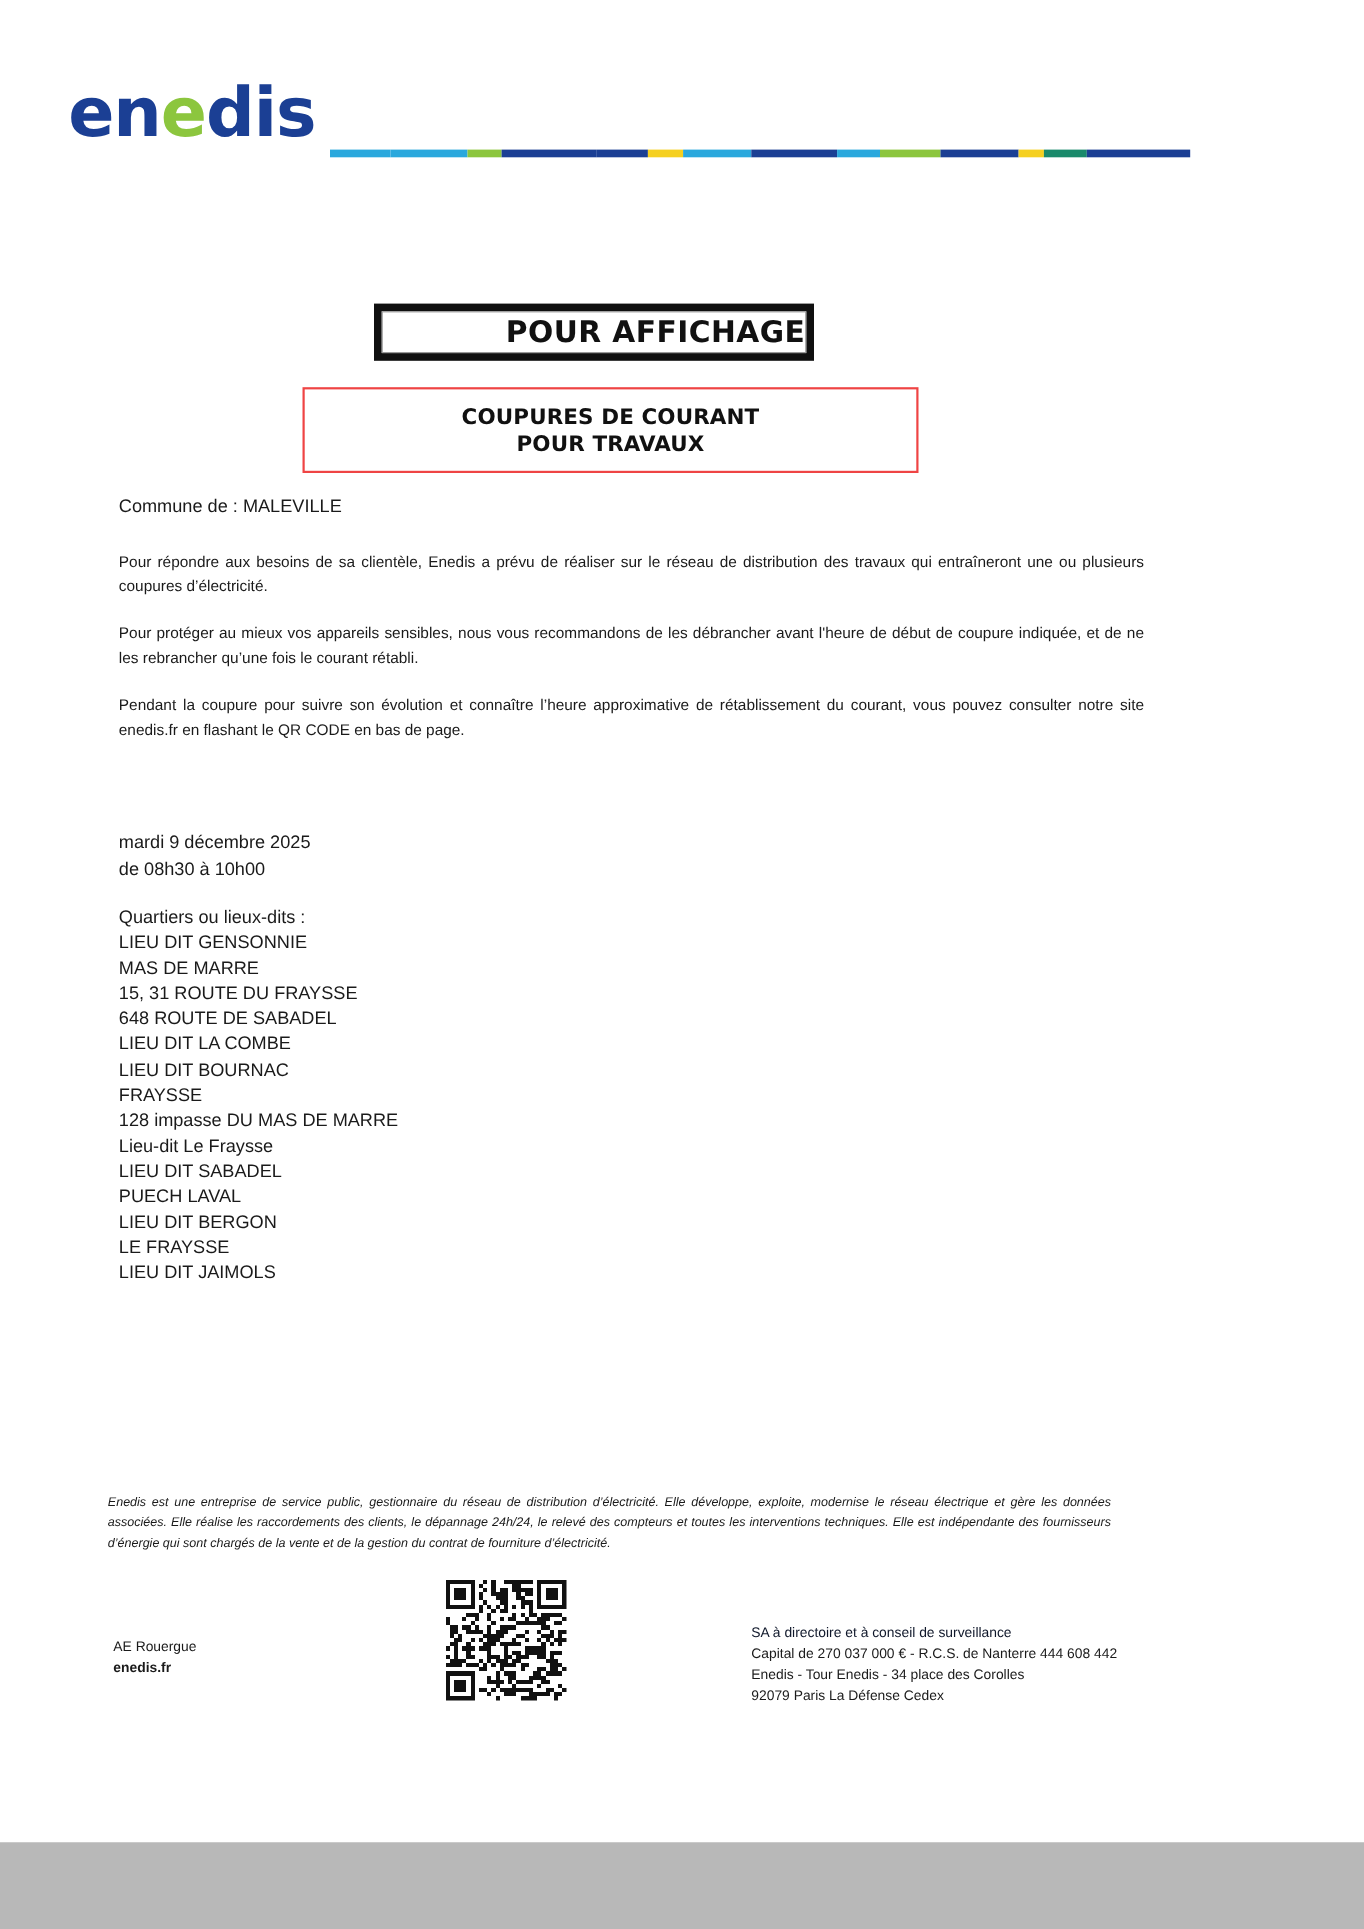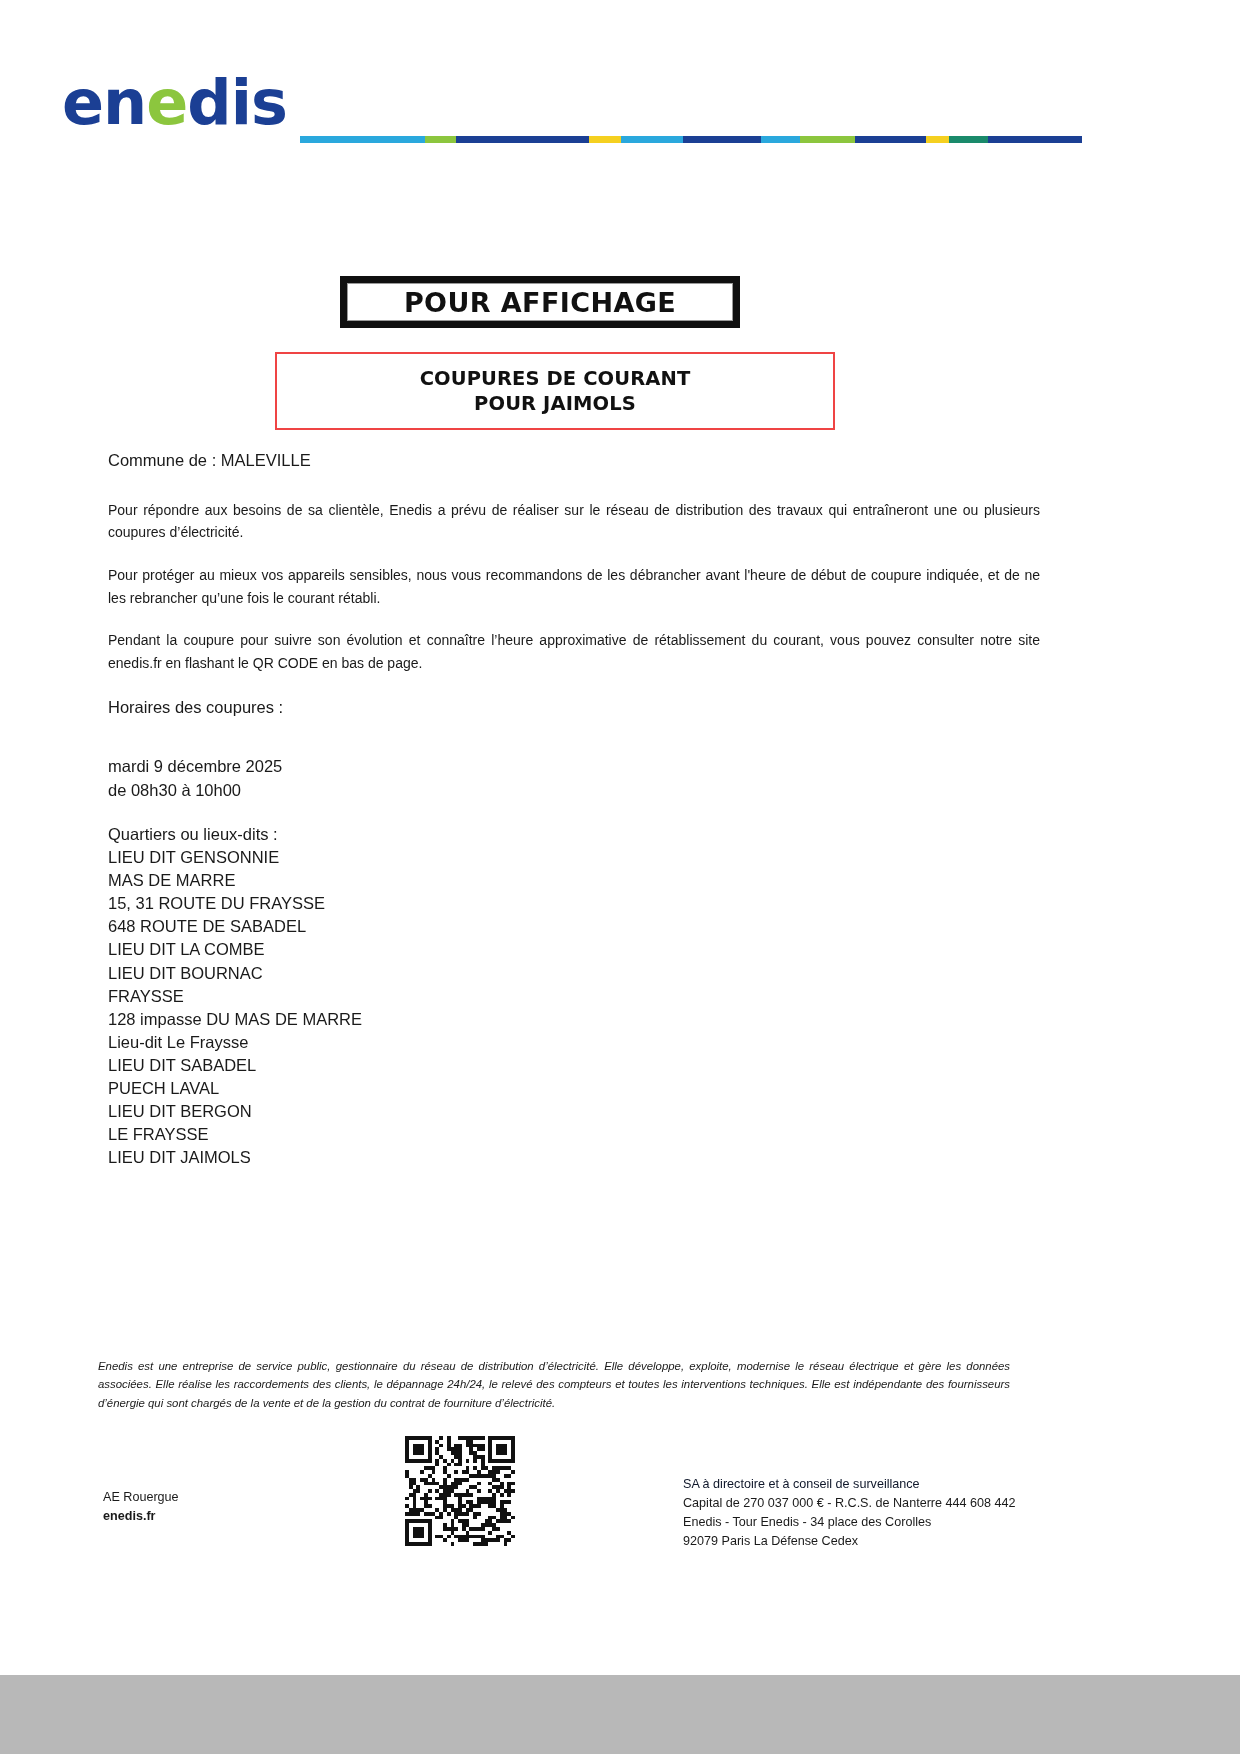--- a/index.html
+++ b/index.html
@@ -69,21 +69,21 @@
     background: #fff;
     box-sizing: border-box;
   }
   .affichage-inner {
     width: 100%;
     height: 100%;
     border: 1px solid #9a9a9a;
     box-sizing: border-box;
     display: flex;
     align-items: center;
-    justify-content: center;
+    justify-content: flex-end;
   }
   .affichage-inner span {
     font-family: "DejaVu Sans", sans-serif;
     font-weight: 700;
     font-size: 27px;
     letter-spacing: 0.4px;
     color: #111;
   }
 
   .coupures-box {
@@ -236,29 +236,28 @@
   </div>
 
   <div class="affichage-box">
     <div class="affichage-inner">
       <span>POUR AFFICHAGE</span>
     </div>
   </div>
 
   <div class="coupures-box">
     <div>COUPURES DE COURANT</div>
-    <div>POUR JAIMOLS</div>
+    <div>POUR TRAVAUX</div>
   </div>
 
   <div class="body">
     <div class="commune">Commune de : MALEVILLE</div>
     <p class="just">Pour répondre aux besoins de sa clientèle, Enedis a prévu de réaliser sur le réseau de distribution des travaux qui entraîneront une ou plusieurs coupures d’électricité.</p>
     <p class="just">Pour protéger au mieux vos appareils sensibles, nous vous recommandons de les débrancher avant l'heure de début de coupure indiquée, et de ne les rebrancher qu’une fois le courant rétabli.</p>
     <p class="just">Pendant la coupure pour suivre son évolution et connaître l’heure approximative de rétablissement du courant, vous pouvez consulter notre site enedis.fr en flashant le QR CODE en bas de page.</p>
-    <p class="horaires">Horaires des coupures :</p>
   </div>
 
   <div class="schedule">
     <div>mardi 9 décembre 2025</div>
     <div>de 08h30 à 10h00</div>
   </div>
 
   <div class="places">
     <div class="lbl">Quartiers ou lieux-dits :</div>
     <ul id="places-list">

